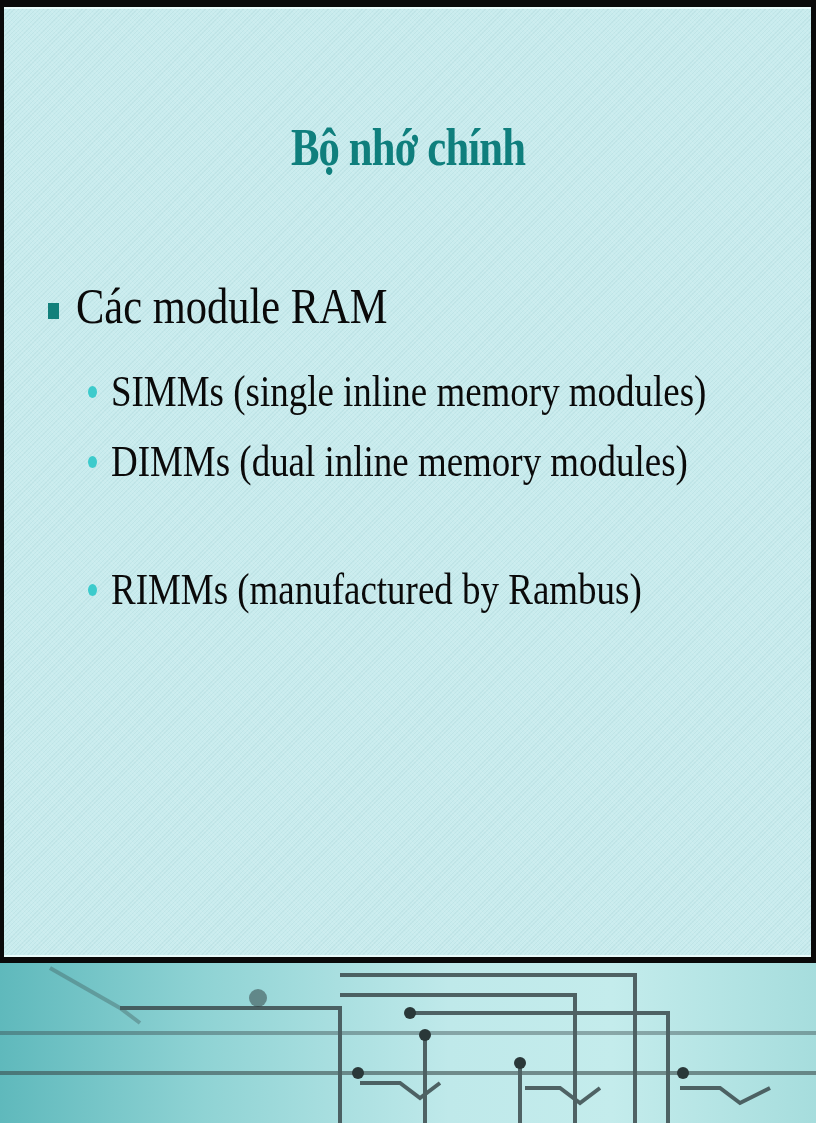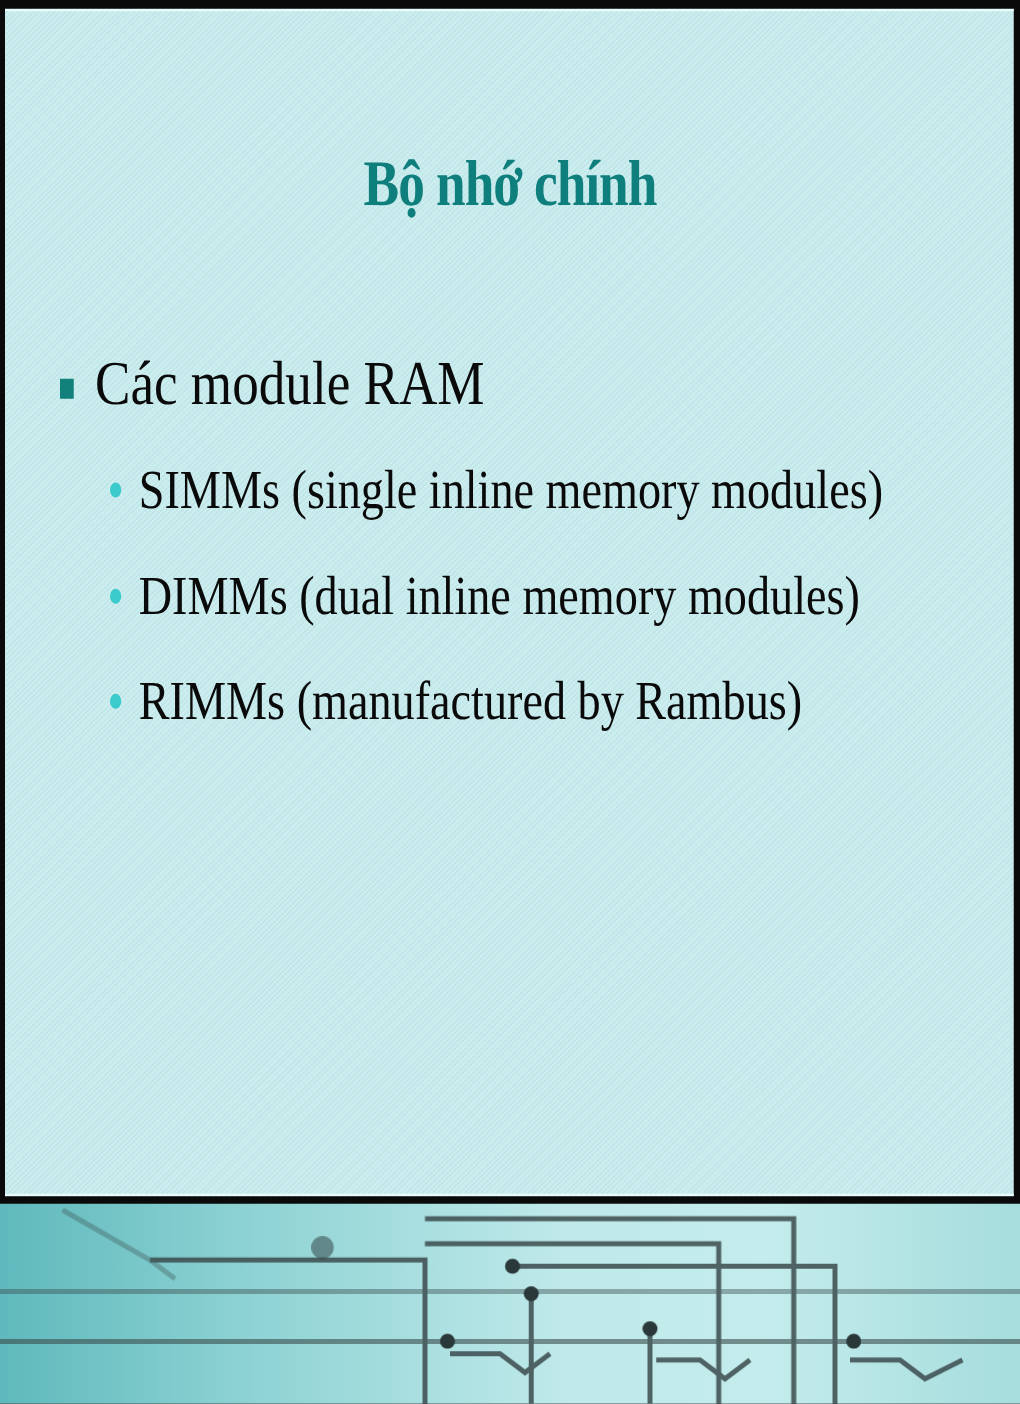--- a/index.html
+++ b/index.html
@@ -68,25 +68,25 @@
 
 <div class="l1">
   <span class="sq-bullet"></span>
   <span class="l1-text">Các module RAM</span>
 </div>
 
 <div class="l2" style="top:366px;">
   <span class="dot-bullet"></span>
   <span class="l2-text">SIMMs (single inline memory modules)</span>
 </div>
-<div class="l2" style="top:451px;">
+<div class="l2" style="top:436px;">
   <span class="dot-bullet"></span>
   <span class="l2-text">DIMMs (dual inline memory modules)</span>
 </div>
-<div class="l2" style="top:535px;">
+<div class="l2" style="top:564px;">
   <span class="dot-bullet"></span>
   <span class="l2-text">RIMMs (manufactured by Rambus)</span>
 </div>
 
 <div class="footer">
   <svg width="816" height="160" viewBox="0 0 816 160">
     <g stroke="#3a4a4c" stroke-width="4" fill="none" opacity="0.85">
       <path d="M50 5 L120 45 L140 60" opacity="0.4"></path>
       <path d="M120 45 L340 45 L340 160"></path>
       <path d="M340 12 L635 12 L635 160"></path>

